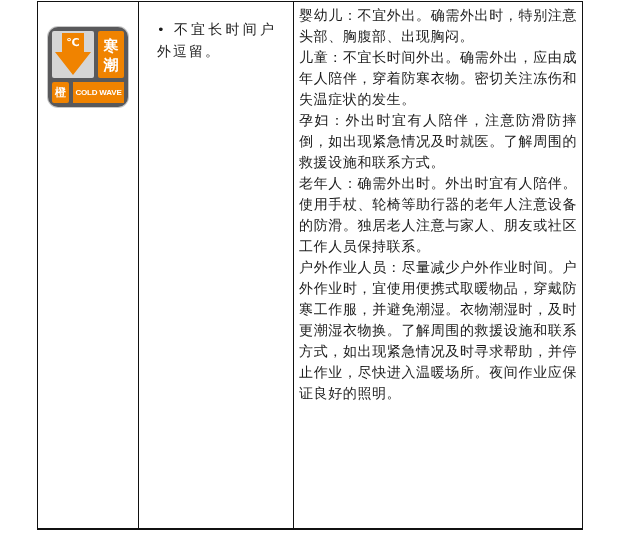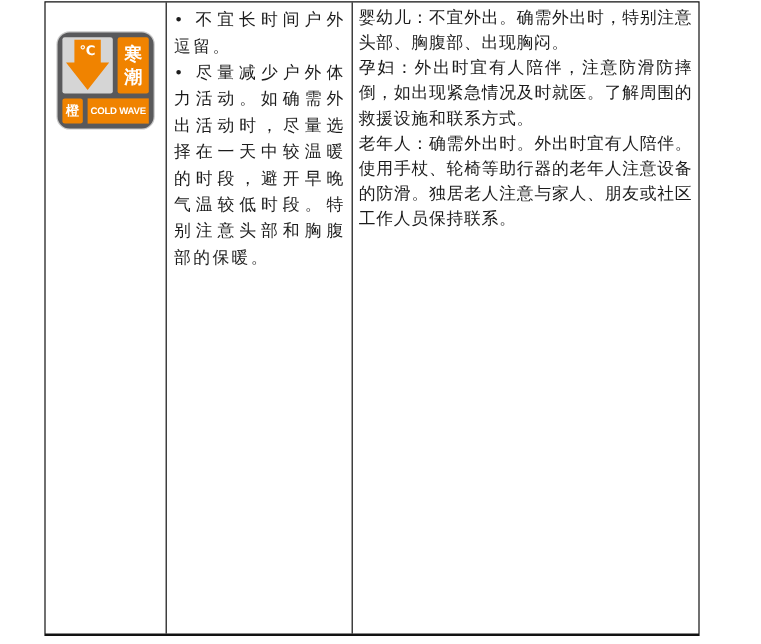--- a/index.html
+++ b/index.html
@@ -39,21 +39,21 @@
   .cell-general {
     width: 155px;
     border-right: 1px solid #111111;
     padding: 5px 5px 0 6px;
   }
   .cell-groups {
     flex: 1;
     padding: 3px 5px 0 5px;
   }
   .cell-general p {
-    margin: 0;
+    margin: 12px;
     font-size: 14px;
     line-height: 22px;
     letter-spacing: 2px;
     text-align: justify;
     text-justify: inter-character;
   }
   .cell-general p .bullet {
     font-family: "DejaVu Sans", sans-serif;
     letter-spacing: 0;
     padding-right: 8px;
@@ -154,23 +154,24 @@
         </div>
         <div class="badge-row2">
           <div class="panel-level">橙</div>
           <div class="panel-en">COLD WAVE</div>
         </div>
       </div>
     </div>
 
     <div class="cell cell-general">
       <p><span class="bullet">•</span><span>不宜长时间户外逗留。</span></p>
-      <p><span class="bullet">•</span><span>尽量减少户外体力活动。如确需外出活动时，尽量选择在一天中较温暖的时段，避开早晚气温较低时段。特别注意头部和胸腹部的保暖。</span></p>
     </div>
 
     <div class="cell cell-groups">
       <p>婴幼儿：不宜外出。确需外出时，特别注意头部、胸腹部、出现胸闷。</p>
+      <p>儿童：不宜长时间外出。确需外出，应由成年人陪伴，穿着防寒衣物。密切关注冻伤和失温症状的发生。</p>
       <p>孕妇：外出时宜有人陪伴，注意防滑防摔倒，如出现紧急情况及时就医。了解周围的救援设施和联系方式。</p>
       <p>老年人：确需外出时。外出时宜有人陪伴。使用手杖、轮椅等助行器的老年人注意设备的防滑。独居老人注意与家人、朋友或社区工作人员保持联系。</p>
+      <p>户外作业人员：尽量减少户外作业时间。户外作业时，宜使用便携式取暖物品，穿戴防寒工作服，并避免潮湿。衣物潮湿时，及时更潮湿衣物换。了解周围的救援设施和联系方式，如出现紧急情况及时寻求帮助，并停止作业，尽快进入温暖场所。夜间作业应保证良好的照明。</p>
     </div>
 
   </div>
 </div>
 
 </body></html>

